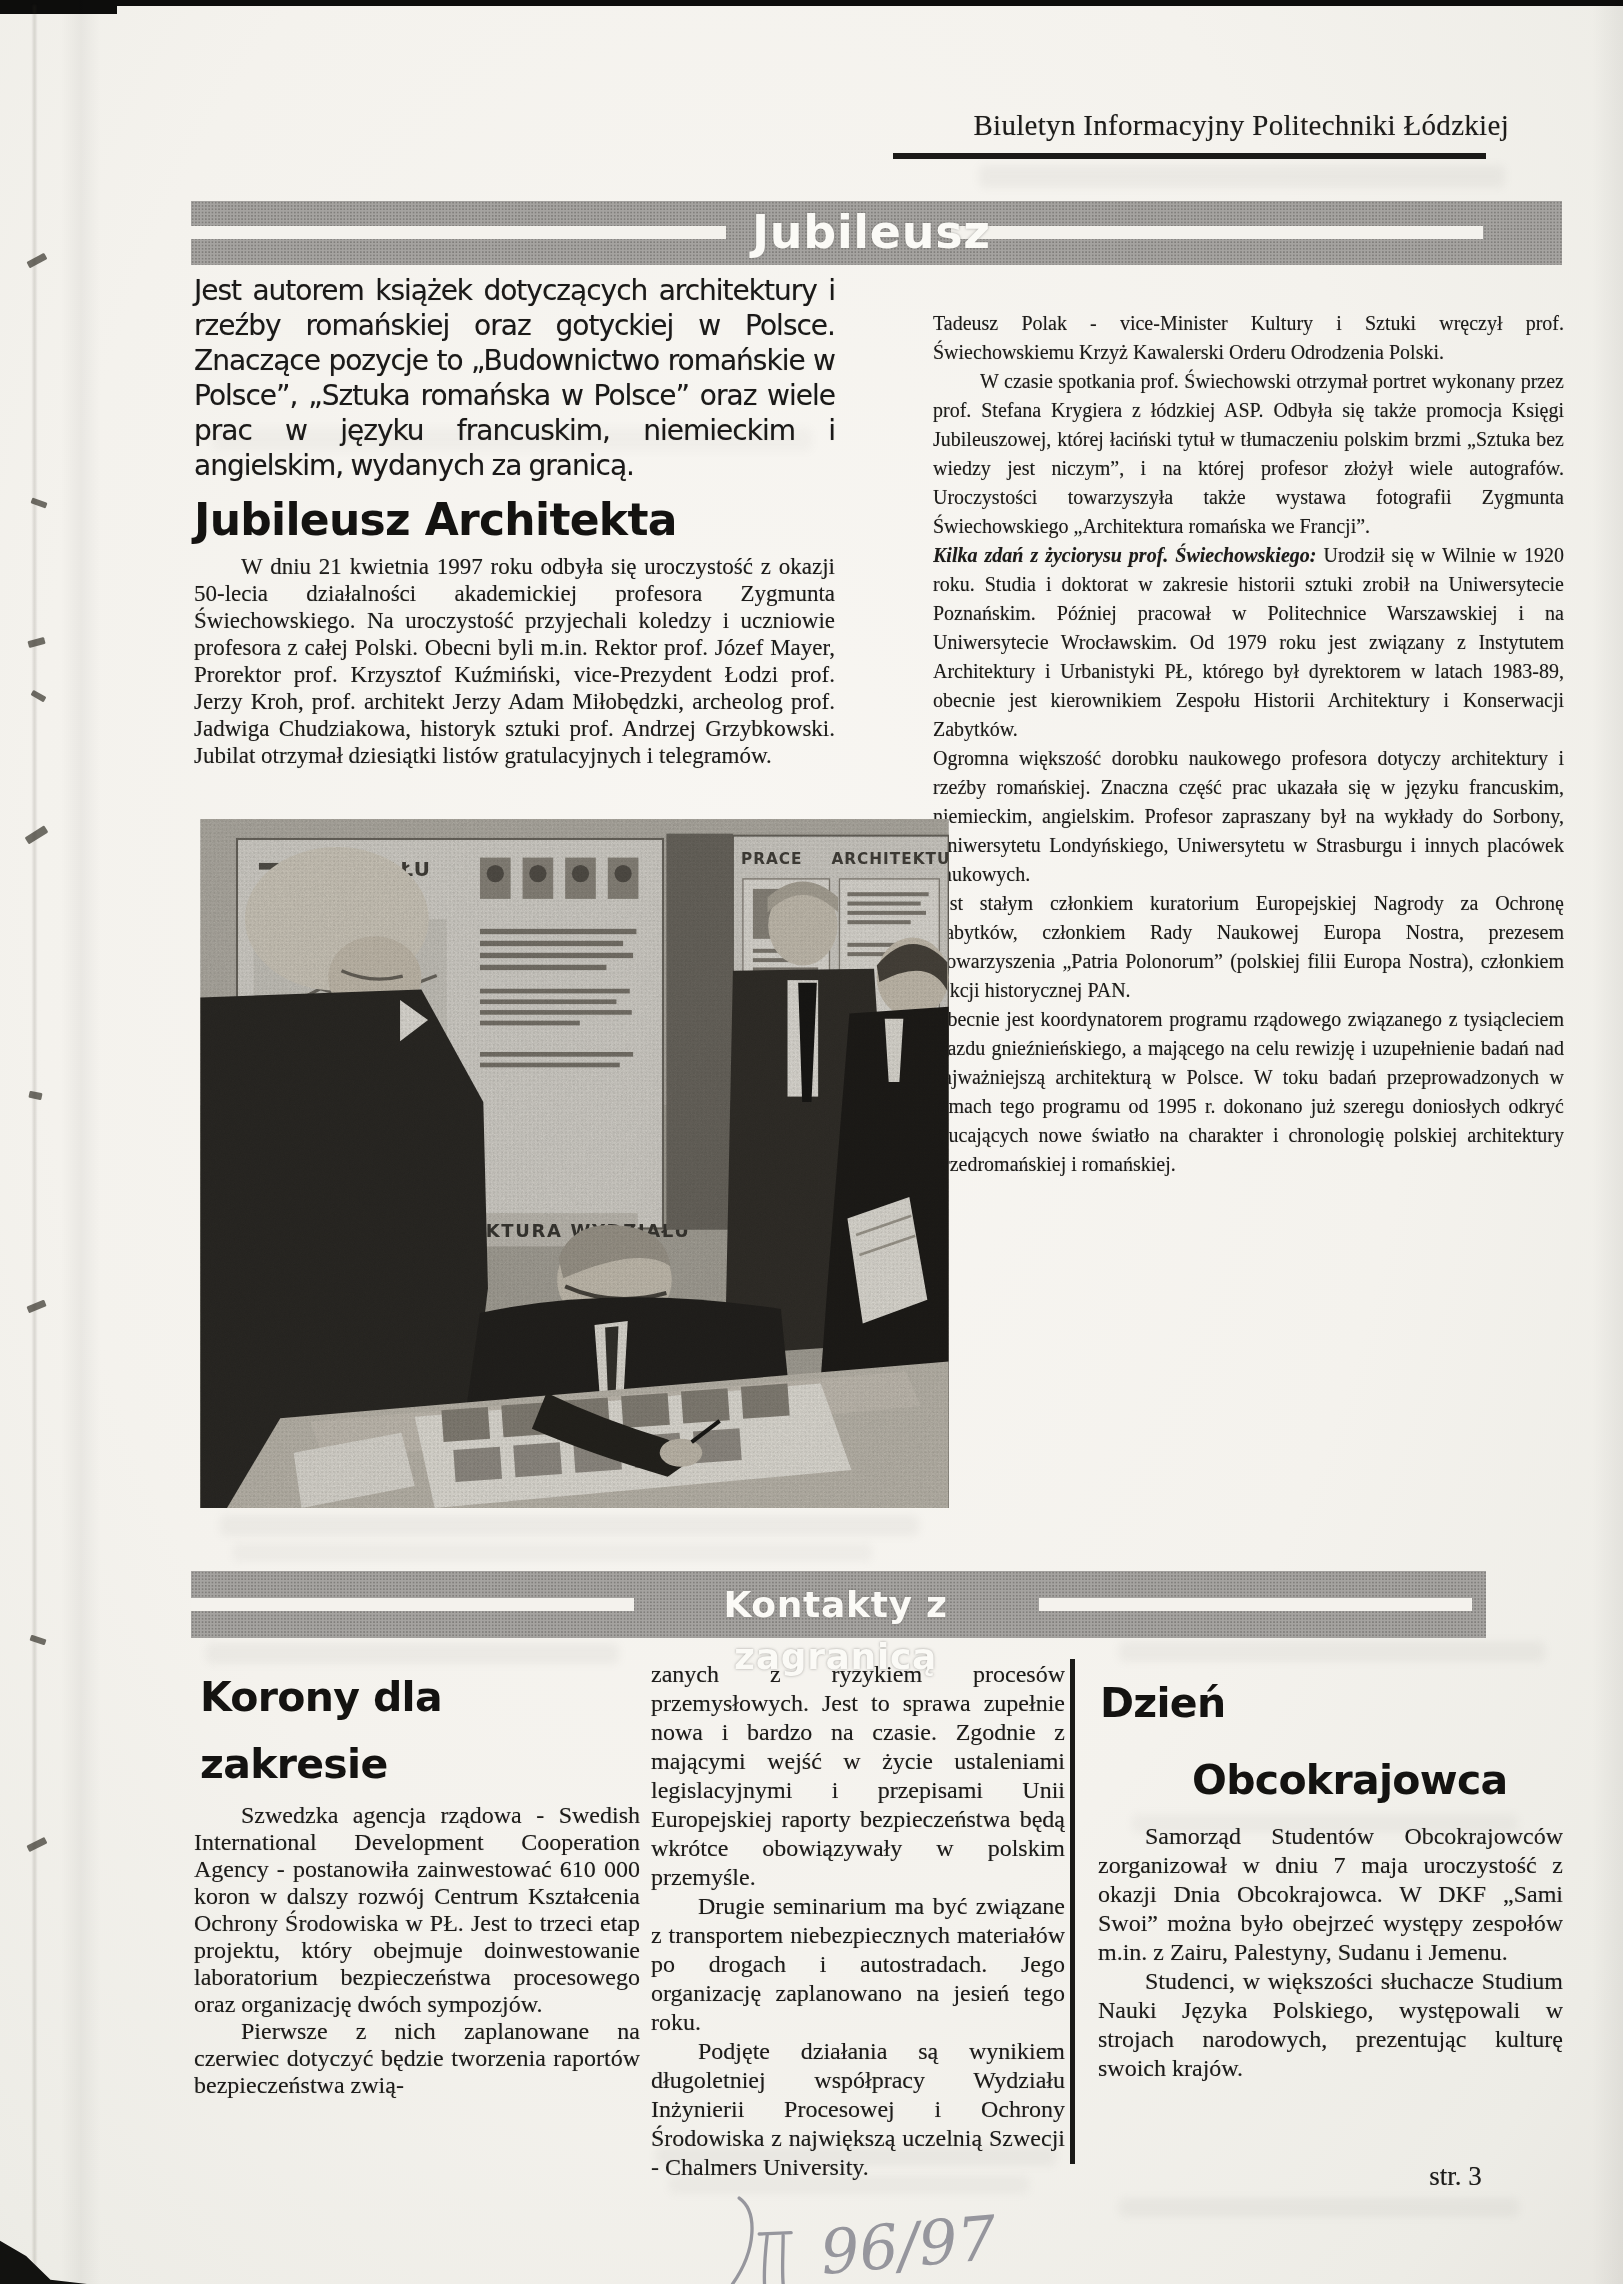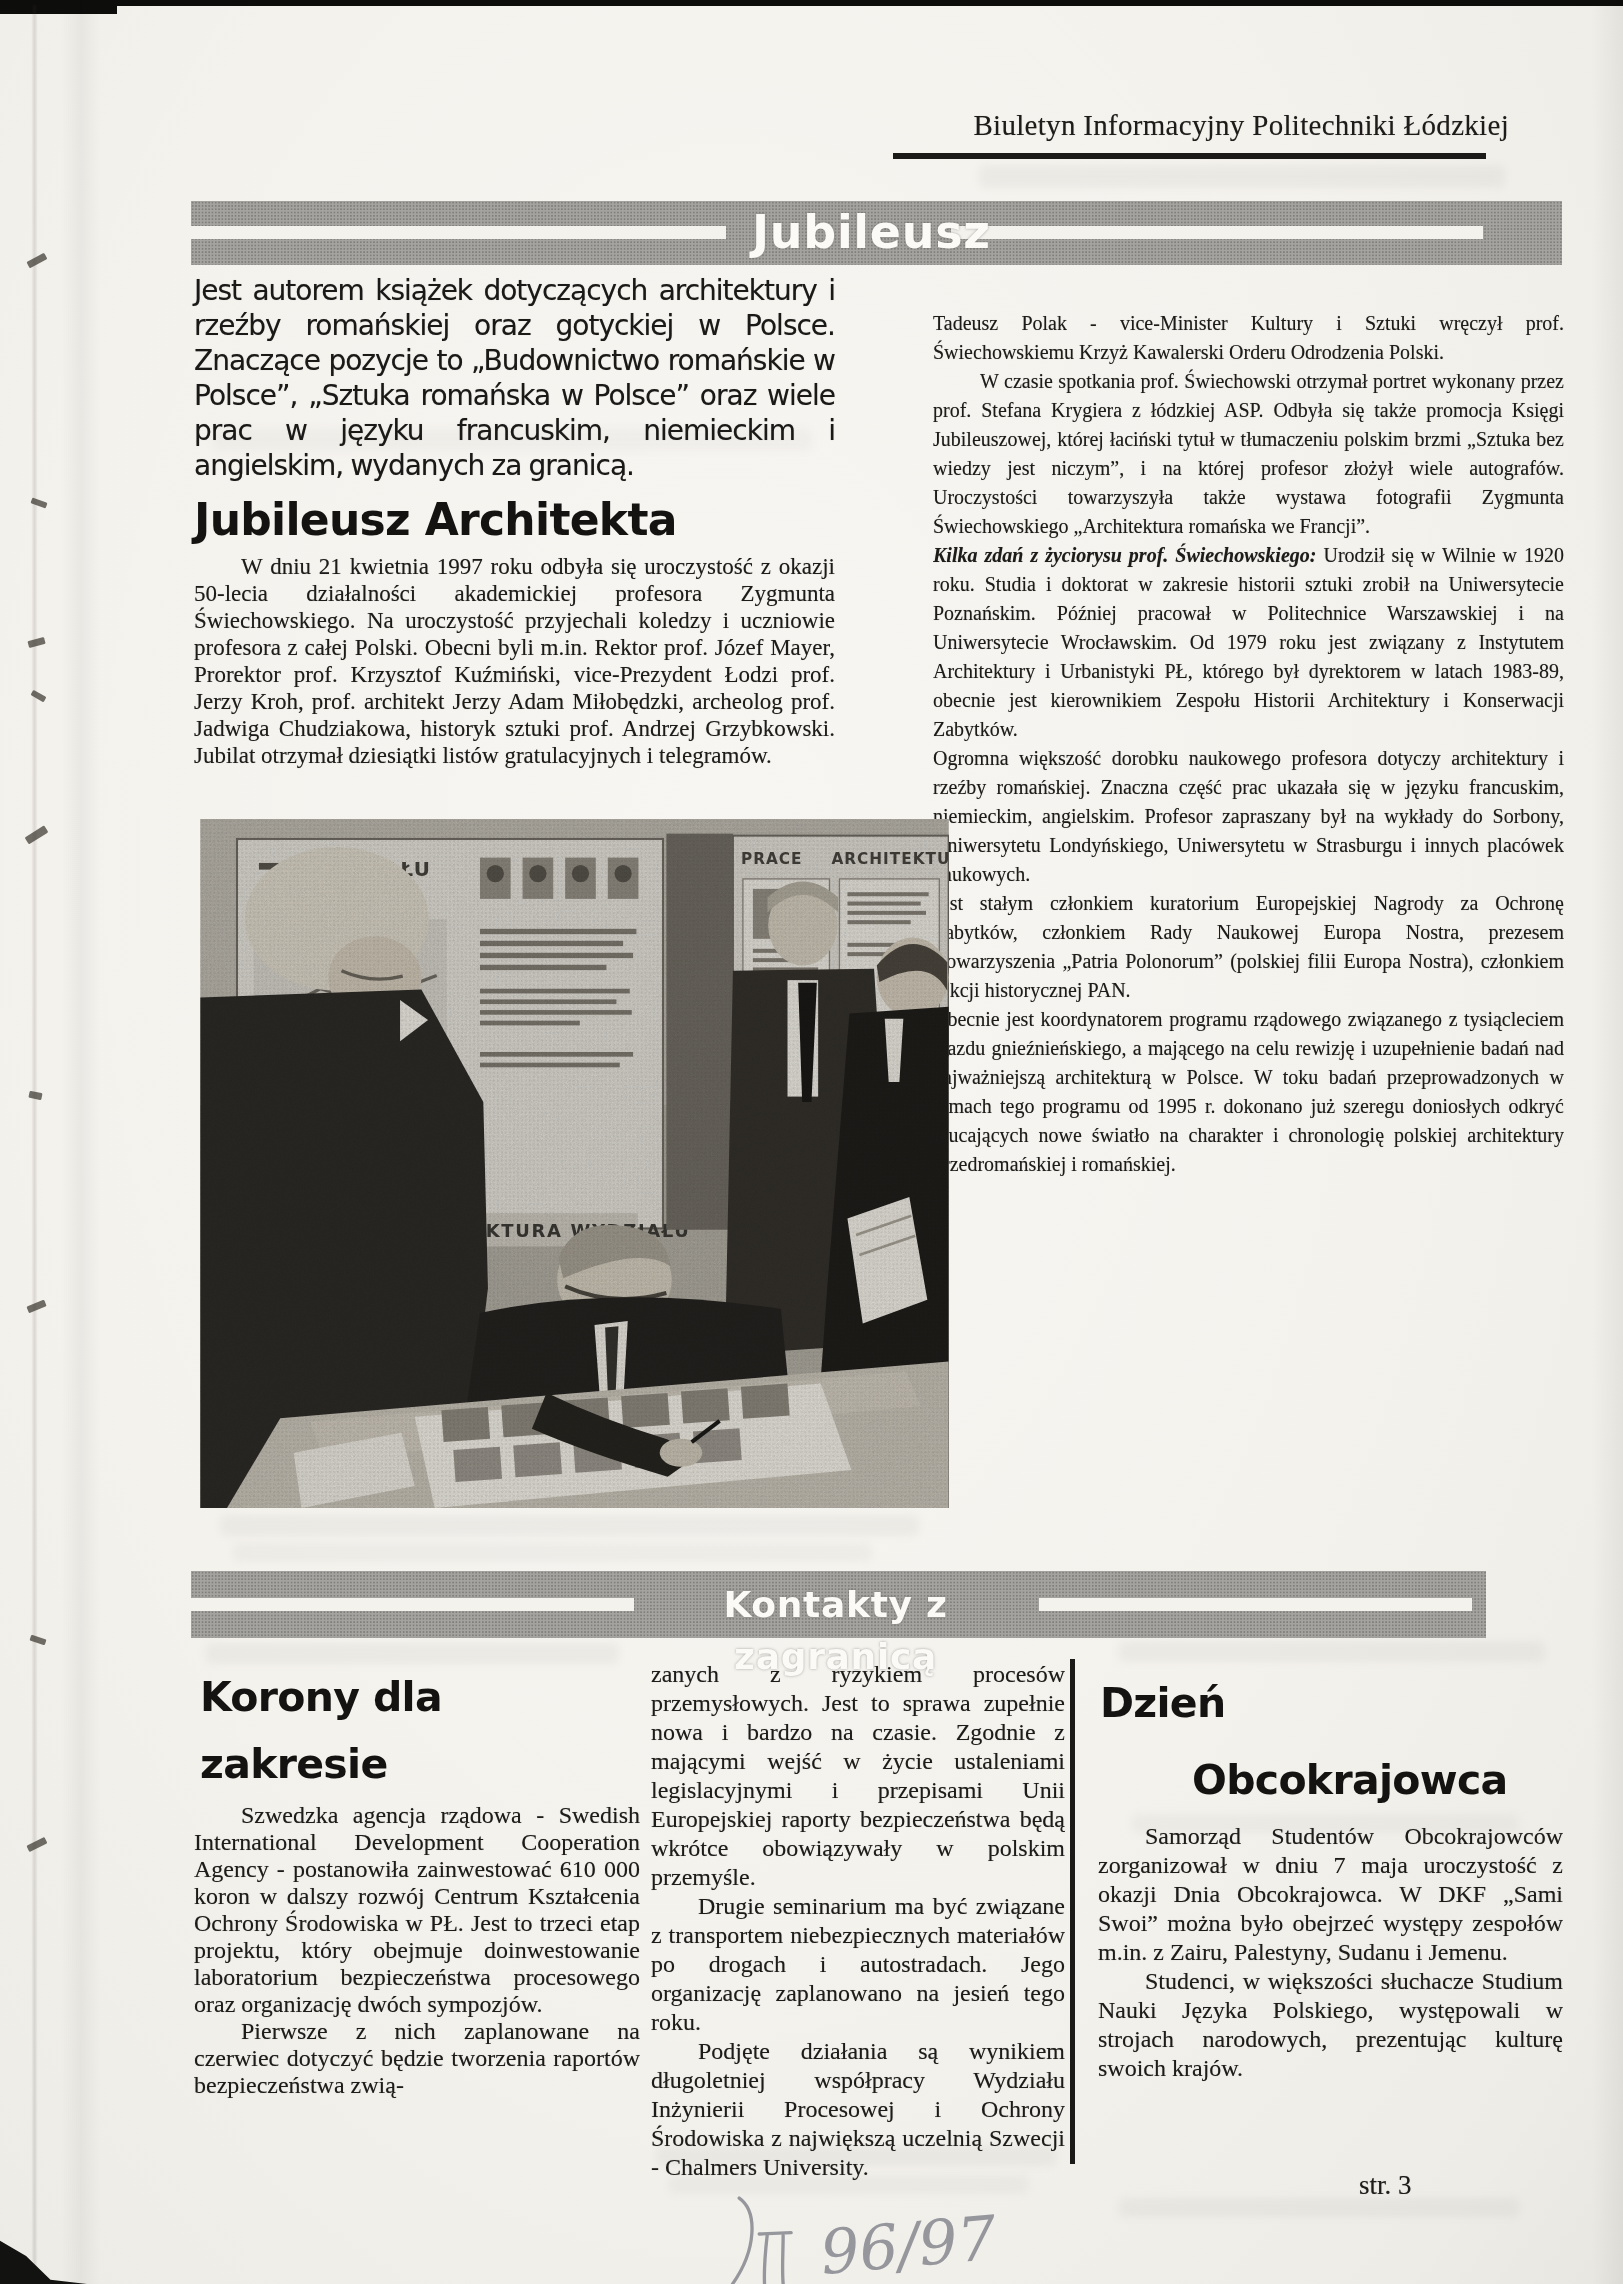--- a/index.html
+++ b/index.html
@@ -281,21 +281,21 @@
     <span>Dzień</span>
   </div>
   <div class="abs headline" style="left:1192px;top:1756px;font-size:41px;">
     <span>Obcokrajowca</span>
   </div>
   <div class="abs serif justify soft bottom-text" style="left:1098px;top:1822px;width:465px;height:373px;overflow:hidden;">
     <p class="indent">Samorząd Studentów Obcokrajowców zorganizował w dniu 7 maja uroczystość z okazji Dnia Obcokrajowca. W DKF „Sami Swoi” można było obejrzeć występy zespołów m.in. z Zairu, Palestyny, Sudanu i Jemenu.</p>
     <p class="indent">Studenci, w większości słuchacze Studium Nauki Języka Polskiego, występowali w strojach narodowych, prezentując kulturę swoich krajów.</p>
   </div>
 
-  <div class="abs serif soft" style="left:1359px;top:2161px;width:193px;text-align:left;font-size:27px;margin-top:9px;">
+  <div class="abs serif soft" style="left:1359px;top:2161px;width:193px;text-align:center;font-size:27px;">
     <span>str. 3</span>
   </div>
 
   <svg class="abs" style="left:686px;top:2186px;" width="346" height="98" viewBox="0 0 520 147">
     <g stroke="#8d8d95" stroke-width="5" fill="none" stroke-linecap="round" opacity=".9">
       <path d="M80,18 C108,38 106,96 70,147"></path>
       <path d="M110,72 L158,70"></path>
       <path d="M122,74 C119,100 117,122 118,147"></path>
       <path d="M146,74 C146,100 144,124 146,147"></path>
     </g>

